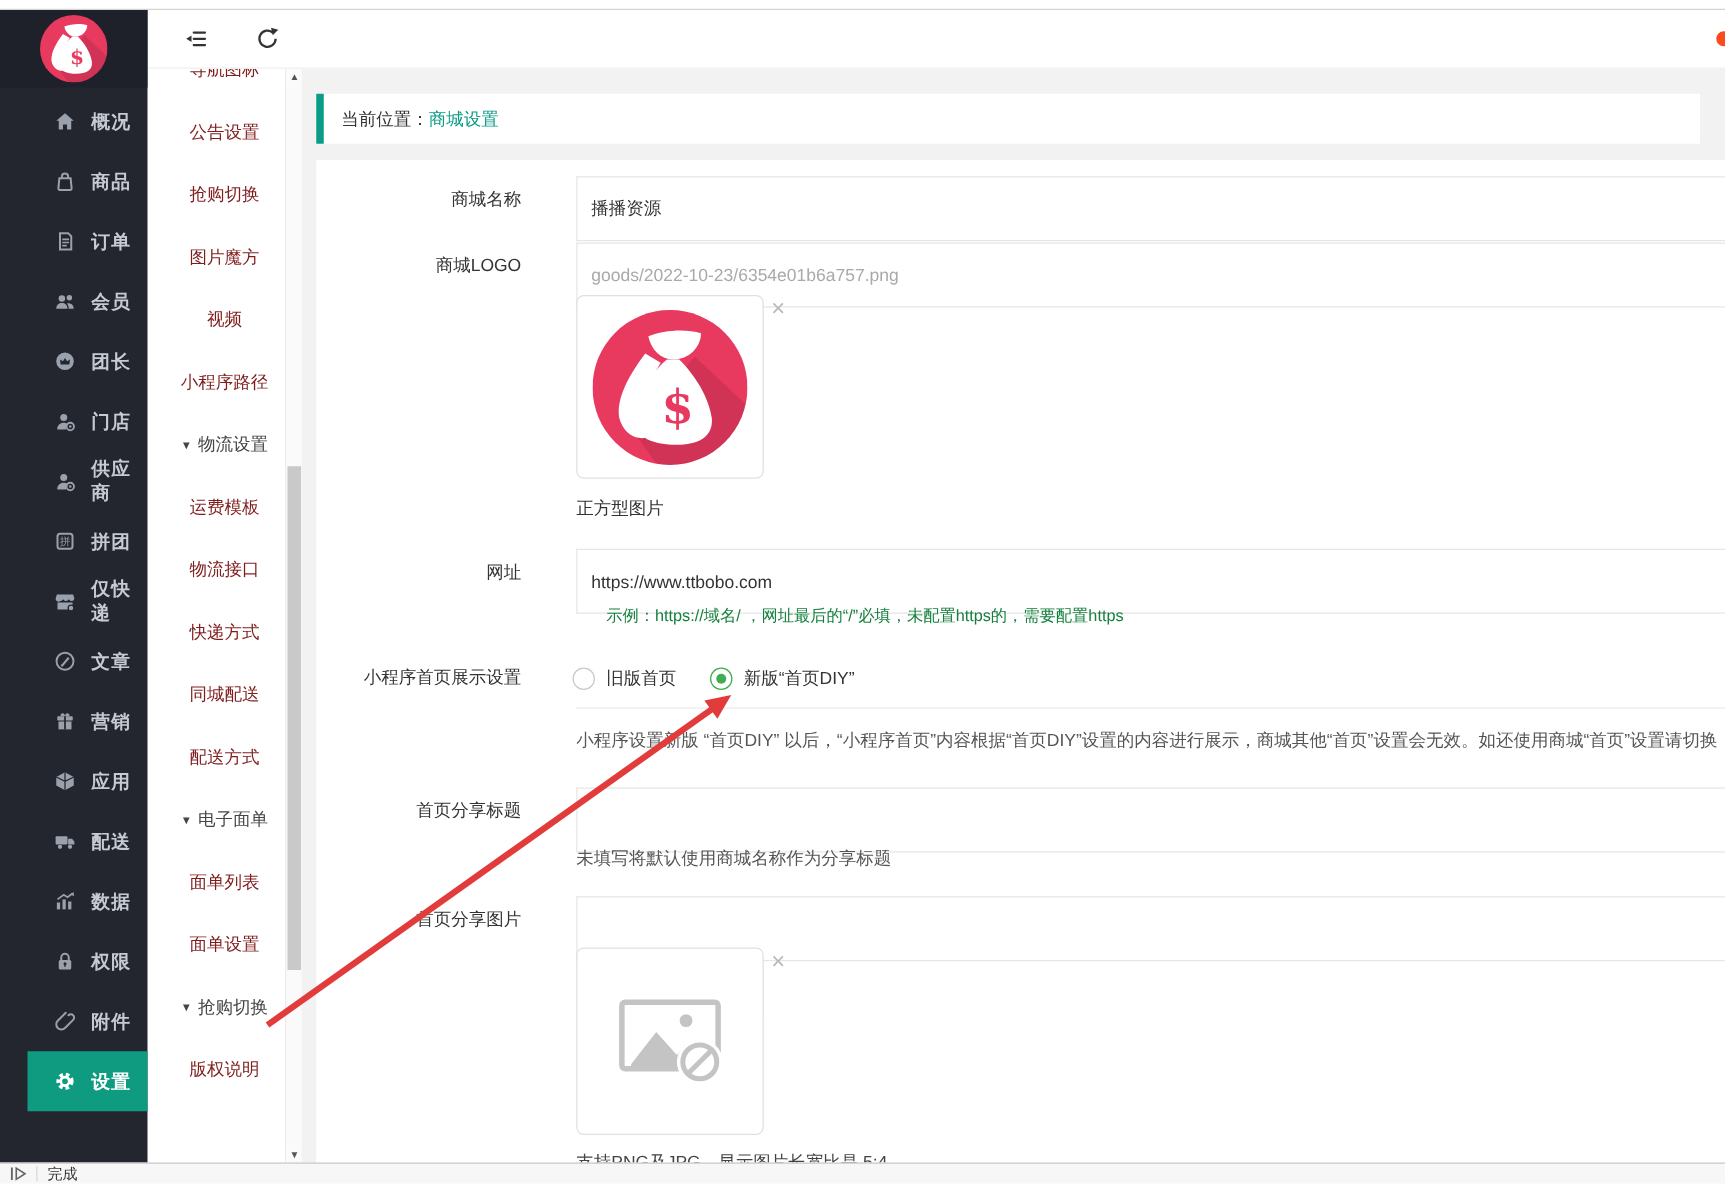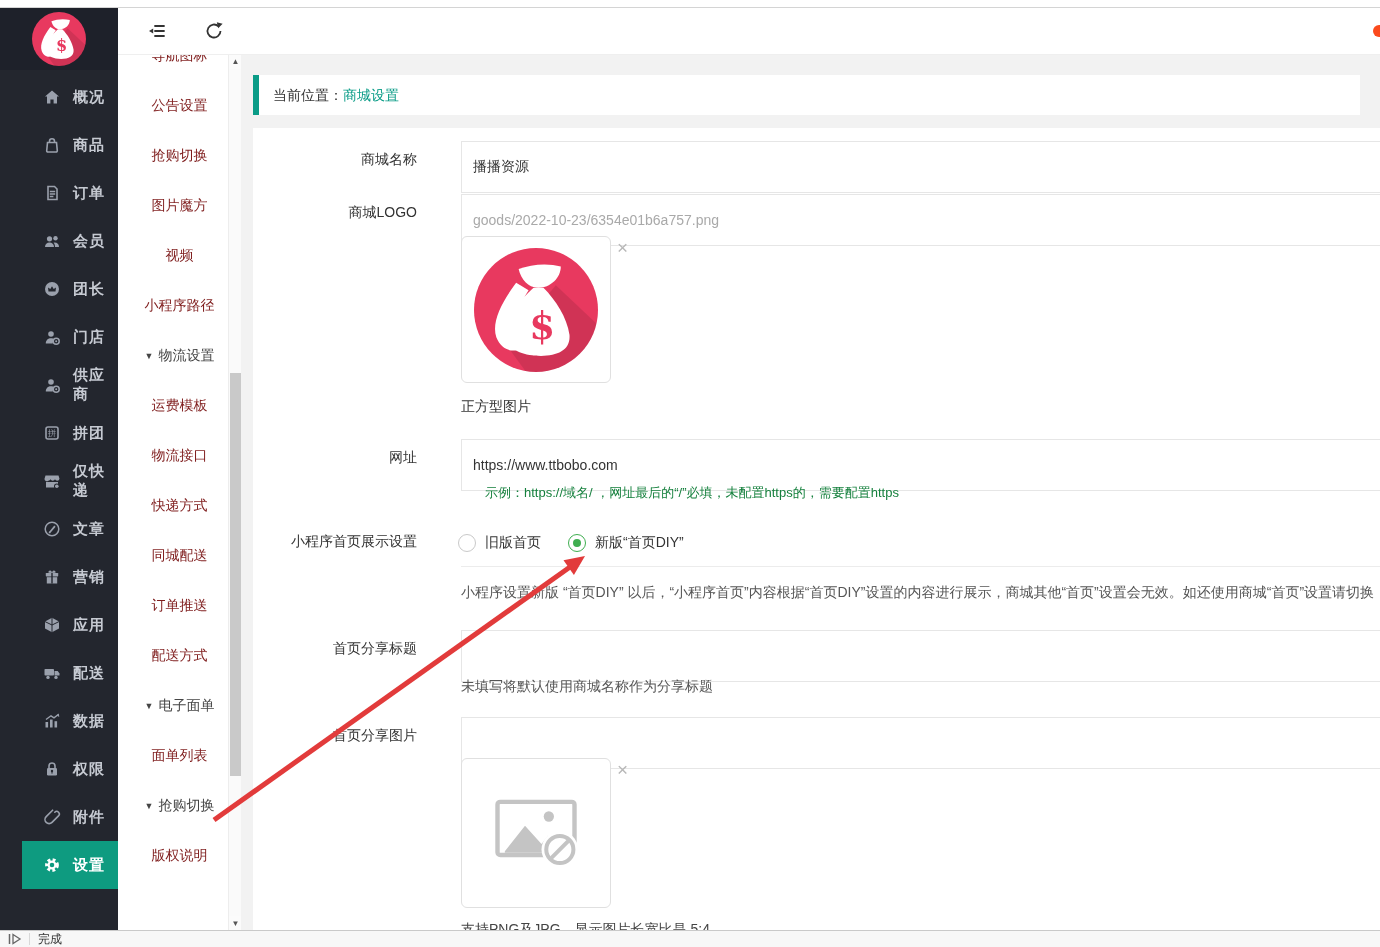--- a/index.html
+++ b/index.html
@@ -267,24 +267,24 @@
     <div class="sm-item">公告设置</div>
     <div class="sm-item">抢购切换</div>
     <div class="sm-item">图片魔方</div>
     <div class="sm-item">视频</div>
     <div class="sm-item">小程序路径</div>
     <div class="sm-item group"><span class="sm-caret">▼</span><span>物流设置</span></div>
     <div class="sm-item">运费模板</div>
     <div class="sm-item">物流接口</div>
     <div class="sm-item">快递方式</div>
     <div class="sm-item">同城配送</div>
-    <div class="sm-item">订单推送</div>
     <div class="sm-item">配送方式</div>
     <div class="sm-item group"><span class="sm-caret">▼</span><span>电子面单</span></div>
     <div class="sm-item">面单列表</div>
+    <div class="sm-item">面单设置</div>
     <div class="sm-item group"><span class="sm-caret">▼</span><span>抢购切换</span></div>
     <div class="sm-item">版权说明</div>
   </div>
   <div class="sm-scroll">
     <div class="sb-btn up">▲</div>
     <div class="sb-thumb"></div>
     <div class="sb-btn down">▼</div>
   </div>
 </div>
 

